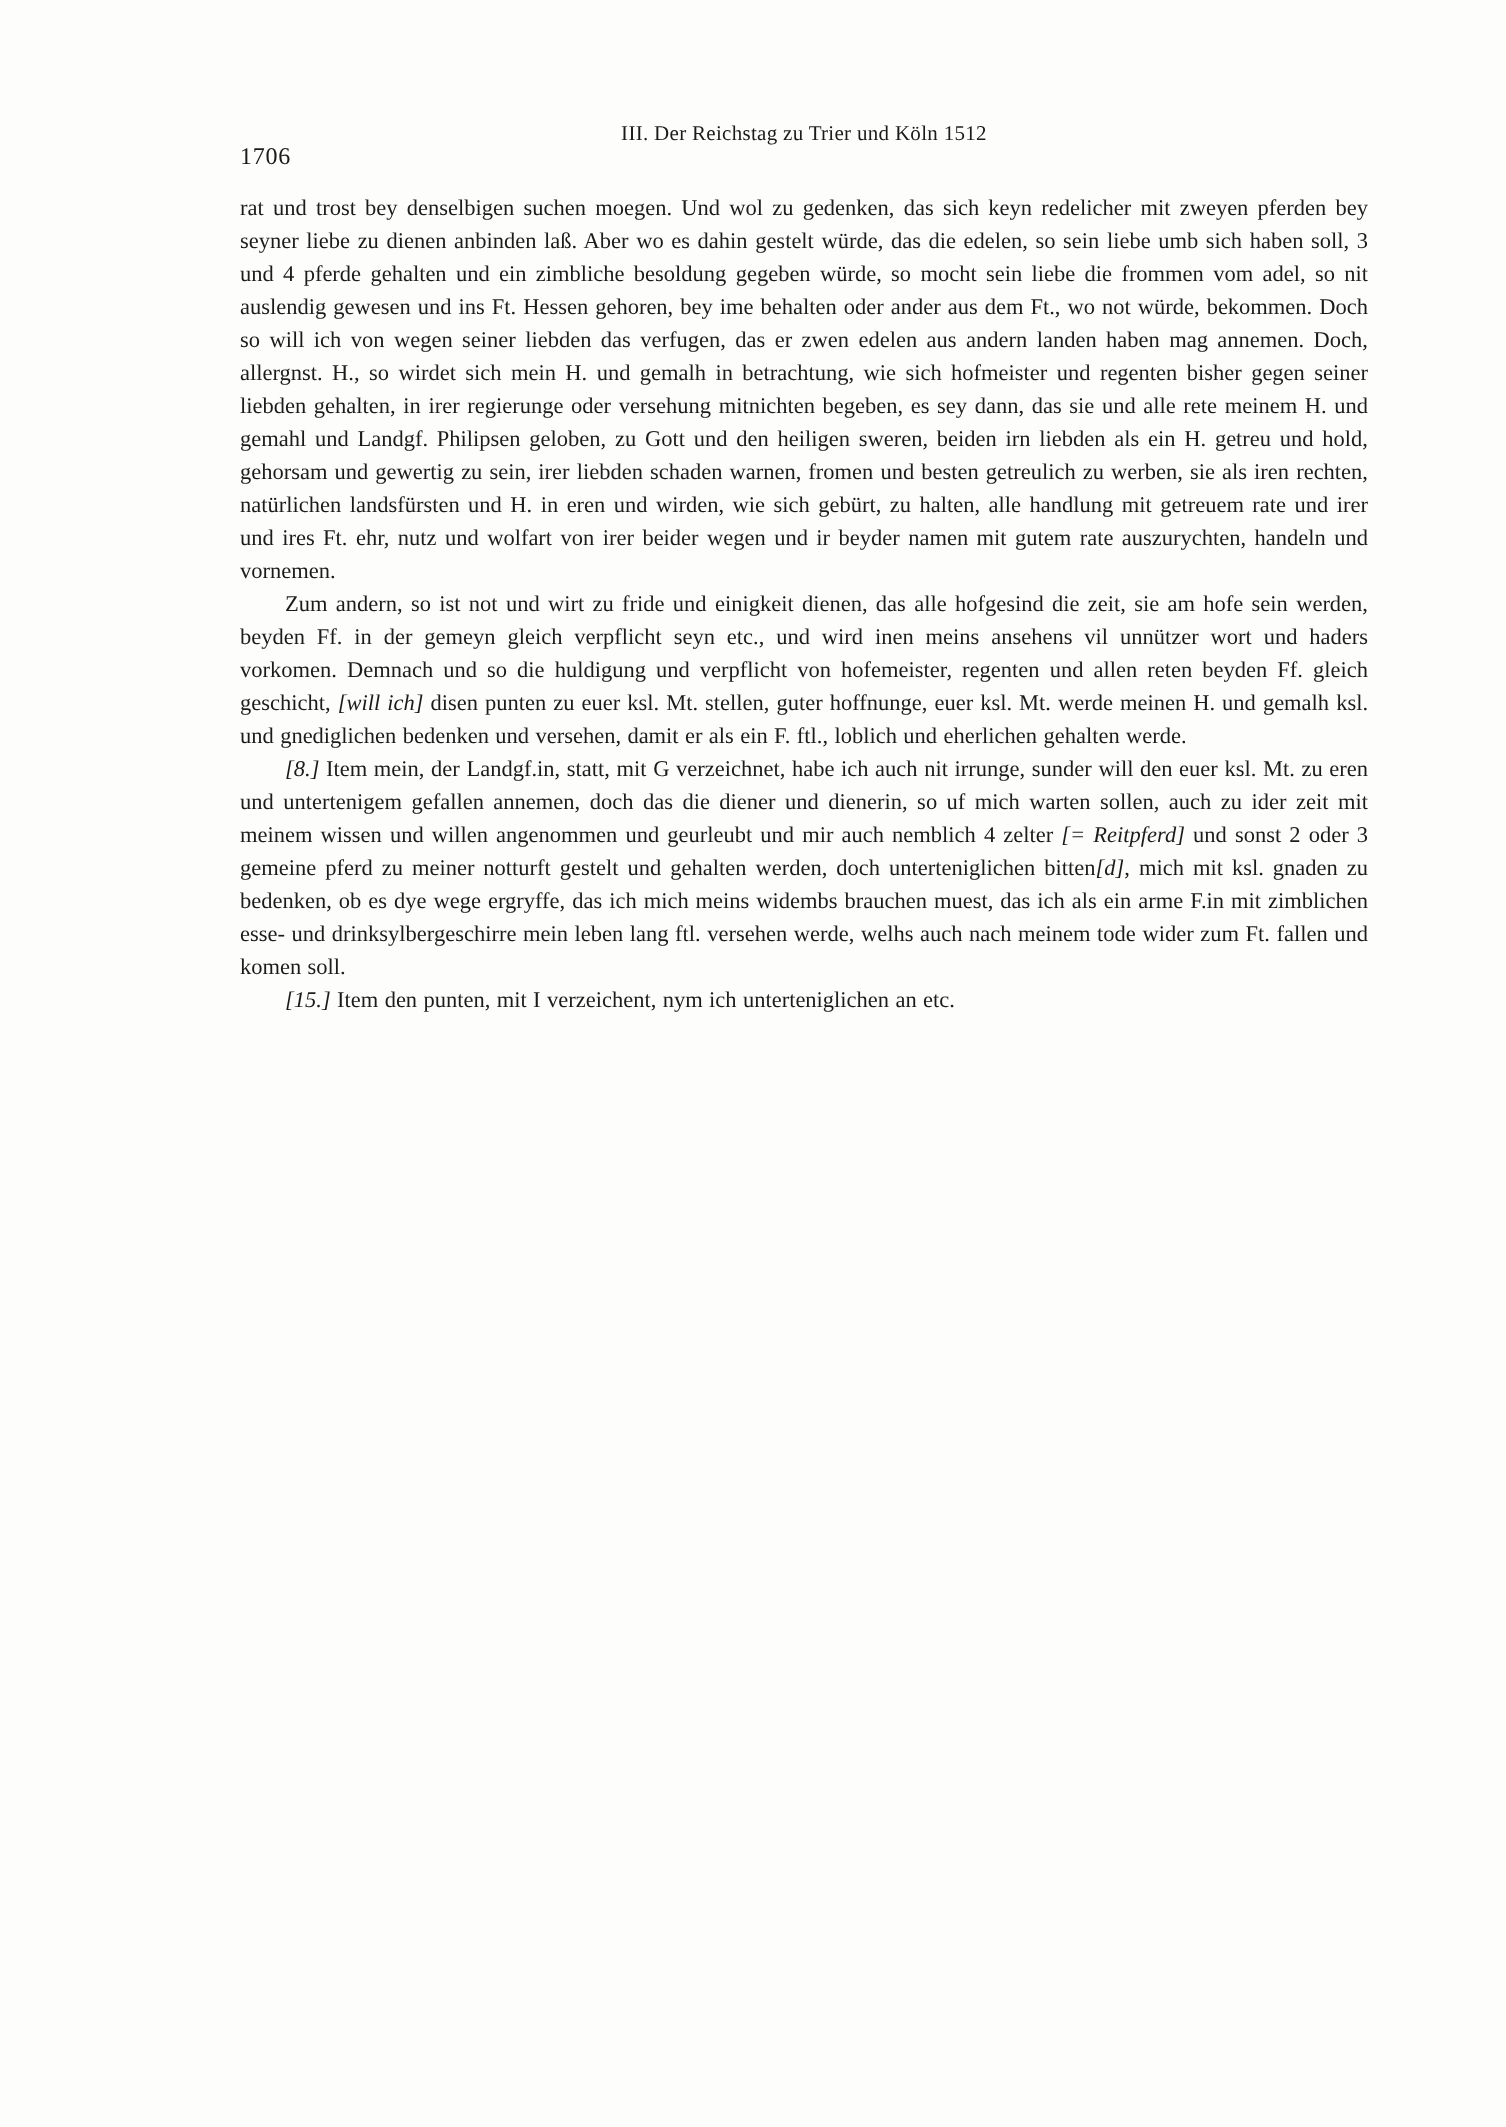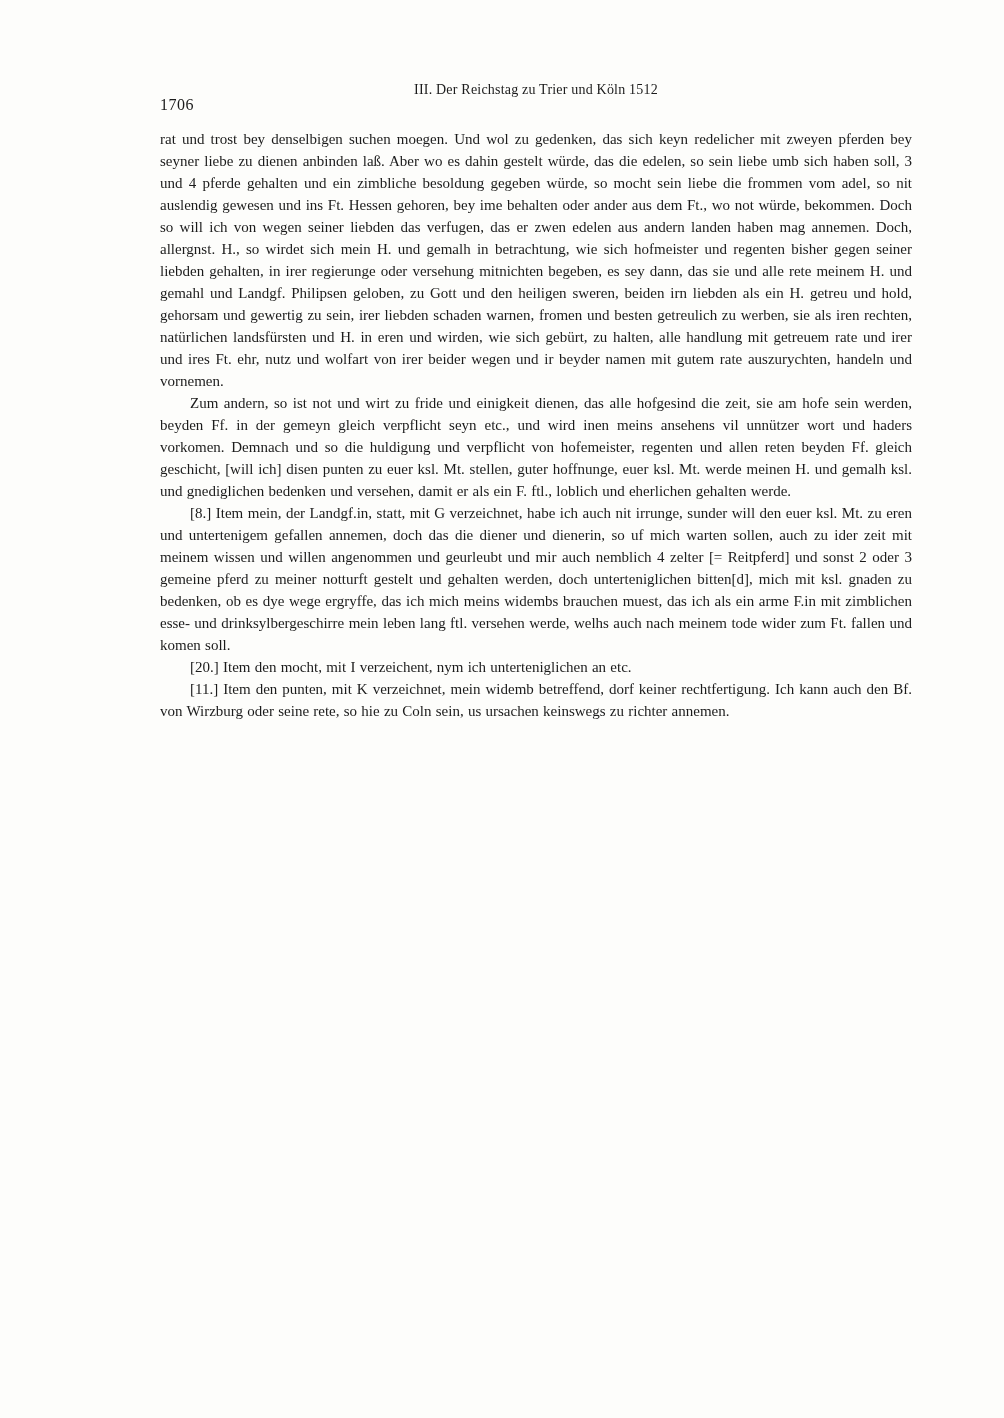--- a/index.html
+++ b/index.html
@@ -51,33 +51,33 @@
     font-size: 15px;
     line-height: 22px;
     text-align: justify;
     text-justify: inter-word;
     word-spacing: 0.5px;
   }
   .text-block p.para.indent {
     text-indent: 30px;
   }
   .italic {
+    font-style: italic;
   }
 </style>
 </head>
 <body>
 
 <div class="page">
   <div class="content">
     <div class="running-header">
       <span class="page-number">1706</span>
       <span class="running-title">III. Der Reichstag zu Trier und Köln 1512</span>
     </div>
     <div class="text-block">
 
     <p class="para"><span>rat und trost bey denselbigen suchen moegen. Und wol zu gedenken, das sich keyn redelicher mit zweyen pferden bey seyner liebe zu dienen anbinden laß. Aber wo es dahin gestelt würde, das die edelen, so sein liebe umb sich haben soll, 3 und 4 pferde gehalten und ein zimbliche besoldung gegeben würde, so mocht sein liebe die frommen vom adel, so nit auslendig gewesen und ins Ft. Hessen gehoren, bey ime behalten oder ander aus dem Ft., wo not würde, bekommen. Doch so will ich von wegen seiner liebden das verfugen, das er zwen edelen aus andern landen haben mag annemen. Doch, allergnst. H., so wirdet sich mein H. und gemalh in betrachtung, wie sich hofmeister und regenten bisher gegen seiner liebden gehalten, in irer regierunge oder versehung mitnichten begeben, es sey dann, das sie und alle rete meinem H. und gemahl und Landgf. Philipsen geloben, zu Gott und den heiligen sweren, beiden irn liebden als ein H. getreu und hold, gehorsam und gewertig zu sein, irer liebden schaden warnen, fromen und besten getreulich zu werben, sie als iren rechten, natürlichen landsfürsten und H. in eren und wirden, wie sich gebürt, zu halten, alle handlung mit getreuem rate und irer und ires Ft. ehr, nutz und wolfart von irer beider wegen und ir beyder namen mit gutem rate auszurychten, handeln und vornemen.</span></p>
         <p class="para indent"><span>Zum andern, so ist not und wirt zu fride und einigkeit dienen, das alle hofgesind die zeit, sie am hofe sein werden, beyden Ff. in der gemeyn gleich verpflicht seyn etc., und wird inen meins ansehens vil unnützer wort und haders vorkomen. Demnach und so die huldigung und verpflicht von hofemeister, regenten und allen reten beyden Ff. gleich geschicht, </span><span class="italic">[will ich]</span><span> disen punten zu euer ksl. Mt. stellen, guter hoffnunge, euer ksl. Mt. werde meinen H. und gemalh ksl. und gnediglichen bedenken und versehen, damit er als ein F. ftl., loblich und eherlichen gehalten werde.</span></p>
         <p class="para indent"><span class="italic">[8.]</span><span> Item mein, der Landgf.in, statt, mit G verzeichnet, habe ich auch nit irrunge, sunder will den euer ksl. Mt. zu eren und untertenigem gefallen annemen, doch das die diener und dienerin, so uf mich warten sollen, auch zu ider zeit mit meinem wissen und willen angenommen und geurleubt und mir auch nemblich 4 zelter </span><span class="italic">[= Reitpferd]</span><span> und sonst 2 oder 3 gemeine pferd zu meiner notturft gestelt und gehalten werden, doch unterteniglichen bitten</span><span class="italic">[d]</span><span>, mich mit ksl. gnaden zu bedenken, ob es dye wege ergryffe, das ich mich meins widembs brauchen muest, das ich als ein arme F.in mit zimblichen esse- und drinksylbergeschirre mein leben lang ftl. versehen werde, welhs auch nach meinem tode wider zum Ft. fallen und komen soll.</span></p>
-        <p class="para indent"><span class="italic">[20.]</span><span> Item den mocht, mit I verzeichent, nym ich unterteniglichen an etc.</span></p>
-        <p class="para indent"><span class="italic">[11.]</span><span> Item den punten, mit K verzeichnet, mein widemb betreffend, dorf keiner rechtfertigung. Ich kann auch den Bf. von Wirzburg oder seine rete, so hie zu Coln sein, us ursachen keinswegs zu richter annemen.</span></p>
+        <p class="para indent"><span class="italic">[15.]</span><span> Item den punten, mit I verzeichent, nym ich unterteniglichen an etc.</span></p>
       </div>
   </div>
 </div>
 
 </body></html>

